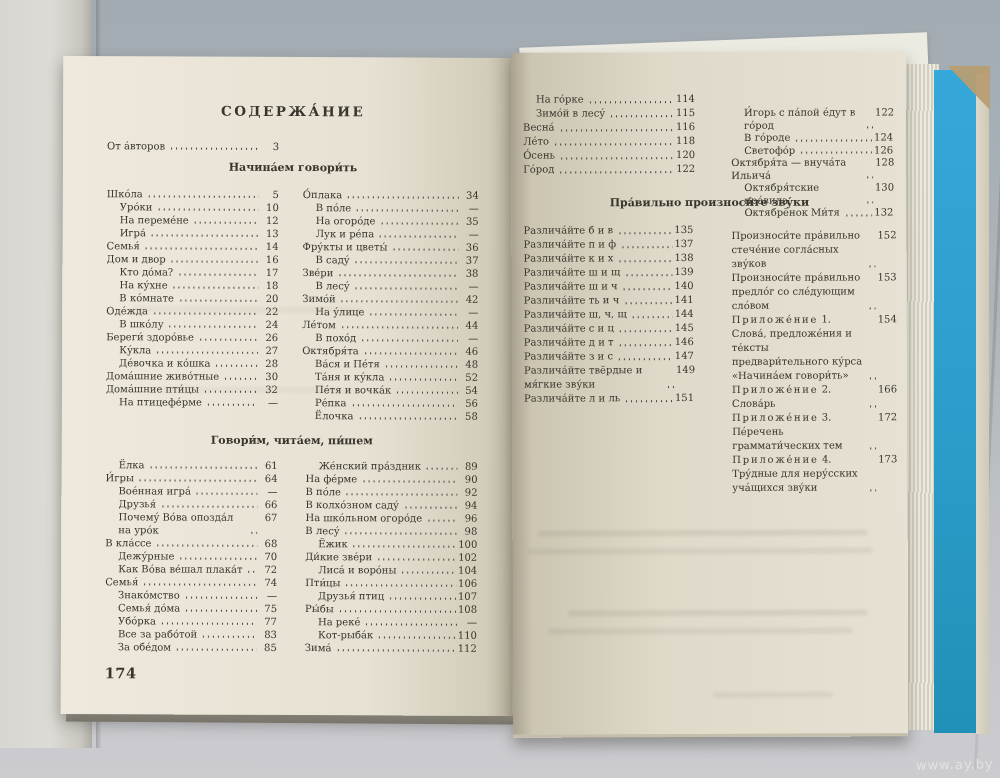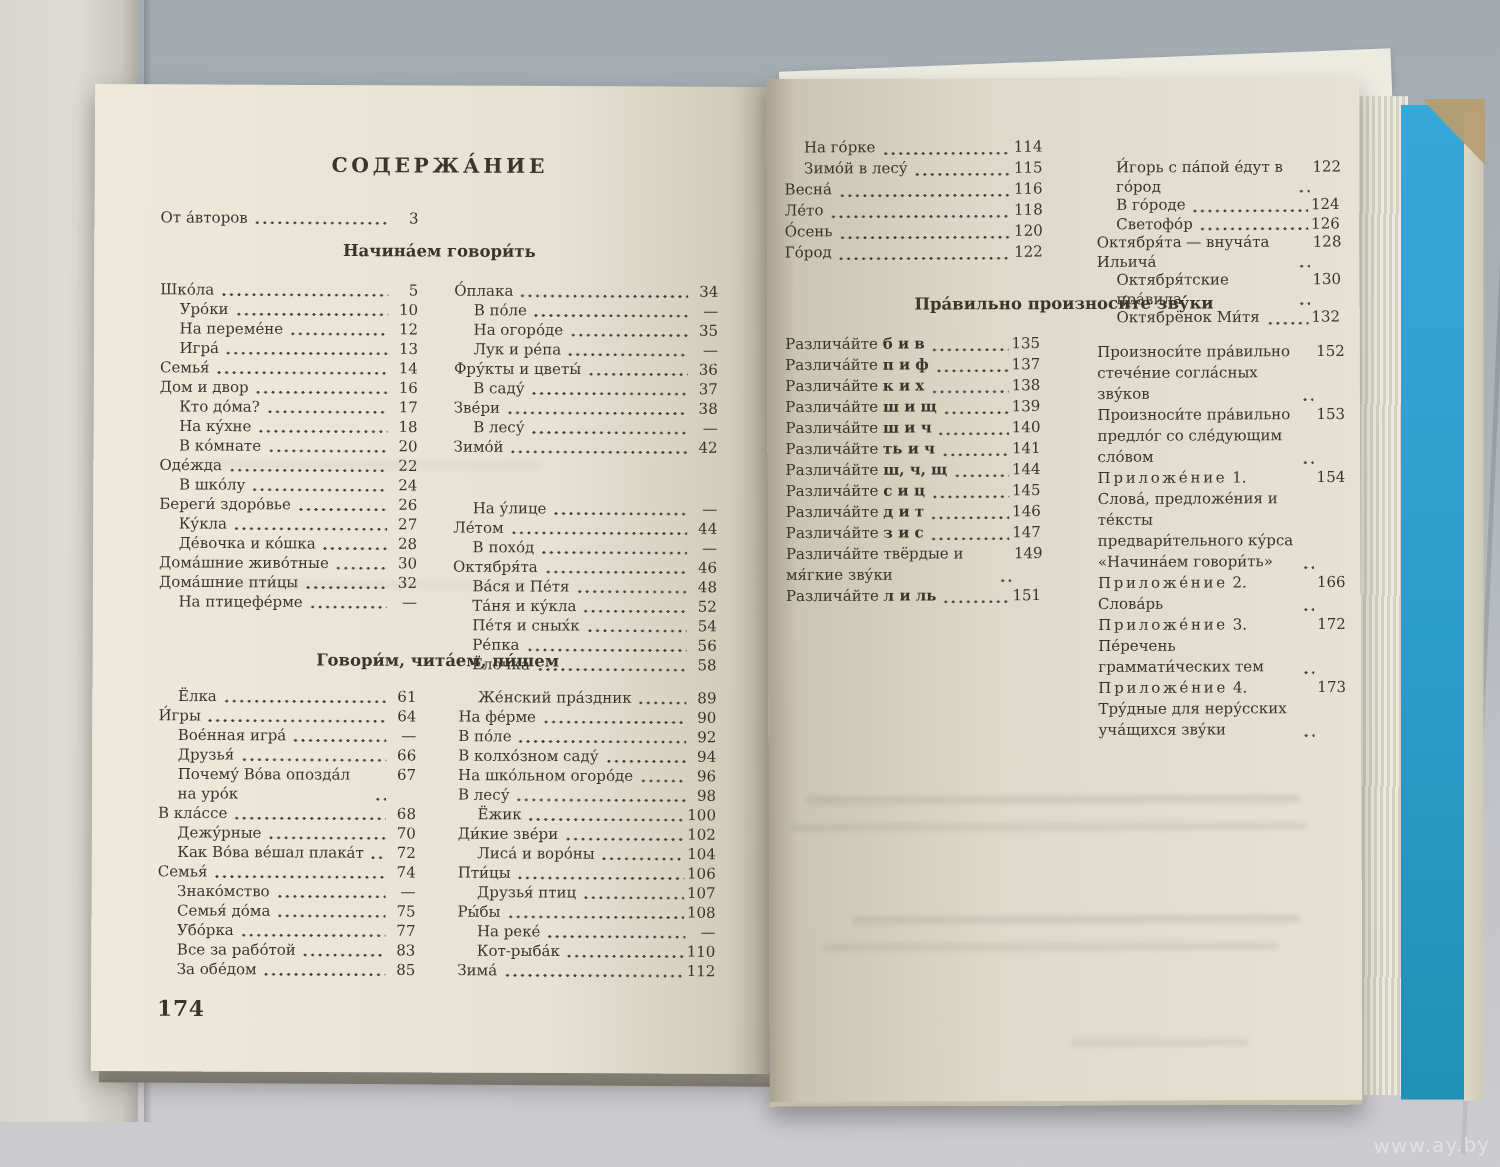--- a/index.html
+++ b/index.html
@@ -45,21 +45,21 @@
   .col{font-size:10px;}
   .lh13 .row{line-height:13px;}
   .lh125 .row{line-height:12.5px;}
   .lh14 .row{line-height:14px;}
   .row{display:flex;align-items:baseline;}
   .row .t{flex:0 1 auto;}
   .row .dots{flex:1 1 8px;min-width:8px;align-self:flex-end;height:4px;margin:0 2px 2px 4px;
     background-image:radial-gradient(circle,#45423a 0.9px,rgba(0,0,0,0) 1.1px);
     background-size:5px 4px;background-position:left bottom;background-repeat:repeat-x;}
   .row .p{white-space:nowrap;min-width:18px;text-align:right;}
-  .b{font-weight:bold;}
+  .b{font-weight:normal;}
   .sp{letter-spacing:1.8px;}
   .folio{font-weight:bold;font-size:14.5px;letter-spacing:.5px;}
   
   .smudge{position:absolute;background:#6b6657;opacity:.12;border-radius:3px;filter:blur(1.5px);height:6px;}
   .watermark{position:absolute;right:6px;bottom:6px;font-family:"DejaVu Sans","Liberation Sans",sans-serif;
     font-size:13px;color:rgba(235,235,230,.75);transform:rotate(-1deg);letter-spacing:1px;}
 </style>
 </head>
 <body>
 
@@ -211,21 +211,21 @@
         <div class="row" style="padding-left: 13px;">
           <span class="t">В лесу́</span>
           <span class="dots"></span>
           <span class="p">—</span>
         </div>
         <div class="row">
           <span class="t">Зимо́й</span>
           <span class="dots"></span>
           <span class="p">42</span>
         </div>
-        <div class="row" style="padding-left: 13px; margin-top: 28px;">
+        <div class="row" style="padding-left: 13px;">
           <span class="t">На у́лице</span>
           <span class="dots"></span>
           <span class="p">—</span>
         </div>
         <div class="row">
           <span class="t">Ле́том</span>
           <span class="dots"></span>
           <span class="p">44</span>
         </div>
         <div class="row" style="padding-left: 13px;">
@@ -242,21 +242,21 @@
           <span class="t">Ва́ся и Пе́тя</span>
           <span class="dots"></span>
           <span class="p">48</span>
         </div>
         <div class="row" style="padding-left: 13px;">
           <span class="t">Та́ня и ку́кла</span>
           <span class="dots"></span>
           <span class="p">52</span>
         </div>
         <div class="row" style="padding-left: 13px;">
-          <span class="t">Пе́тя и сных́к</span>
+          <span class="t">Пе́тя и вочка́к</span>
           <span class="dots"></span>
           <span class="p">54</span>
         </div>
         <div class="row" style="padding-left: 13px;">
           <span class="t">Ре́пка</span>
           <span class="dots"></span>
           <span class="p">56</span>
         </div>
         <div class="row" style="padding-left: 13px;">
           <span class="t">Ёлочка</span>

